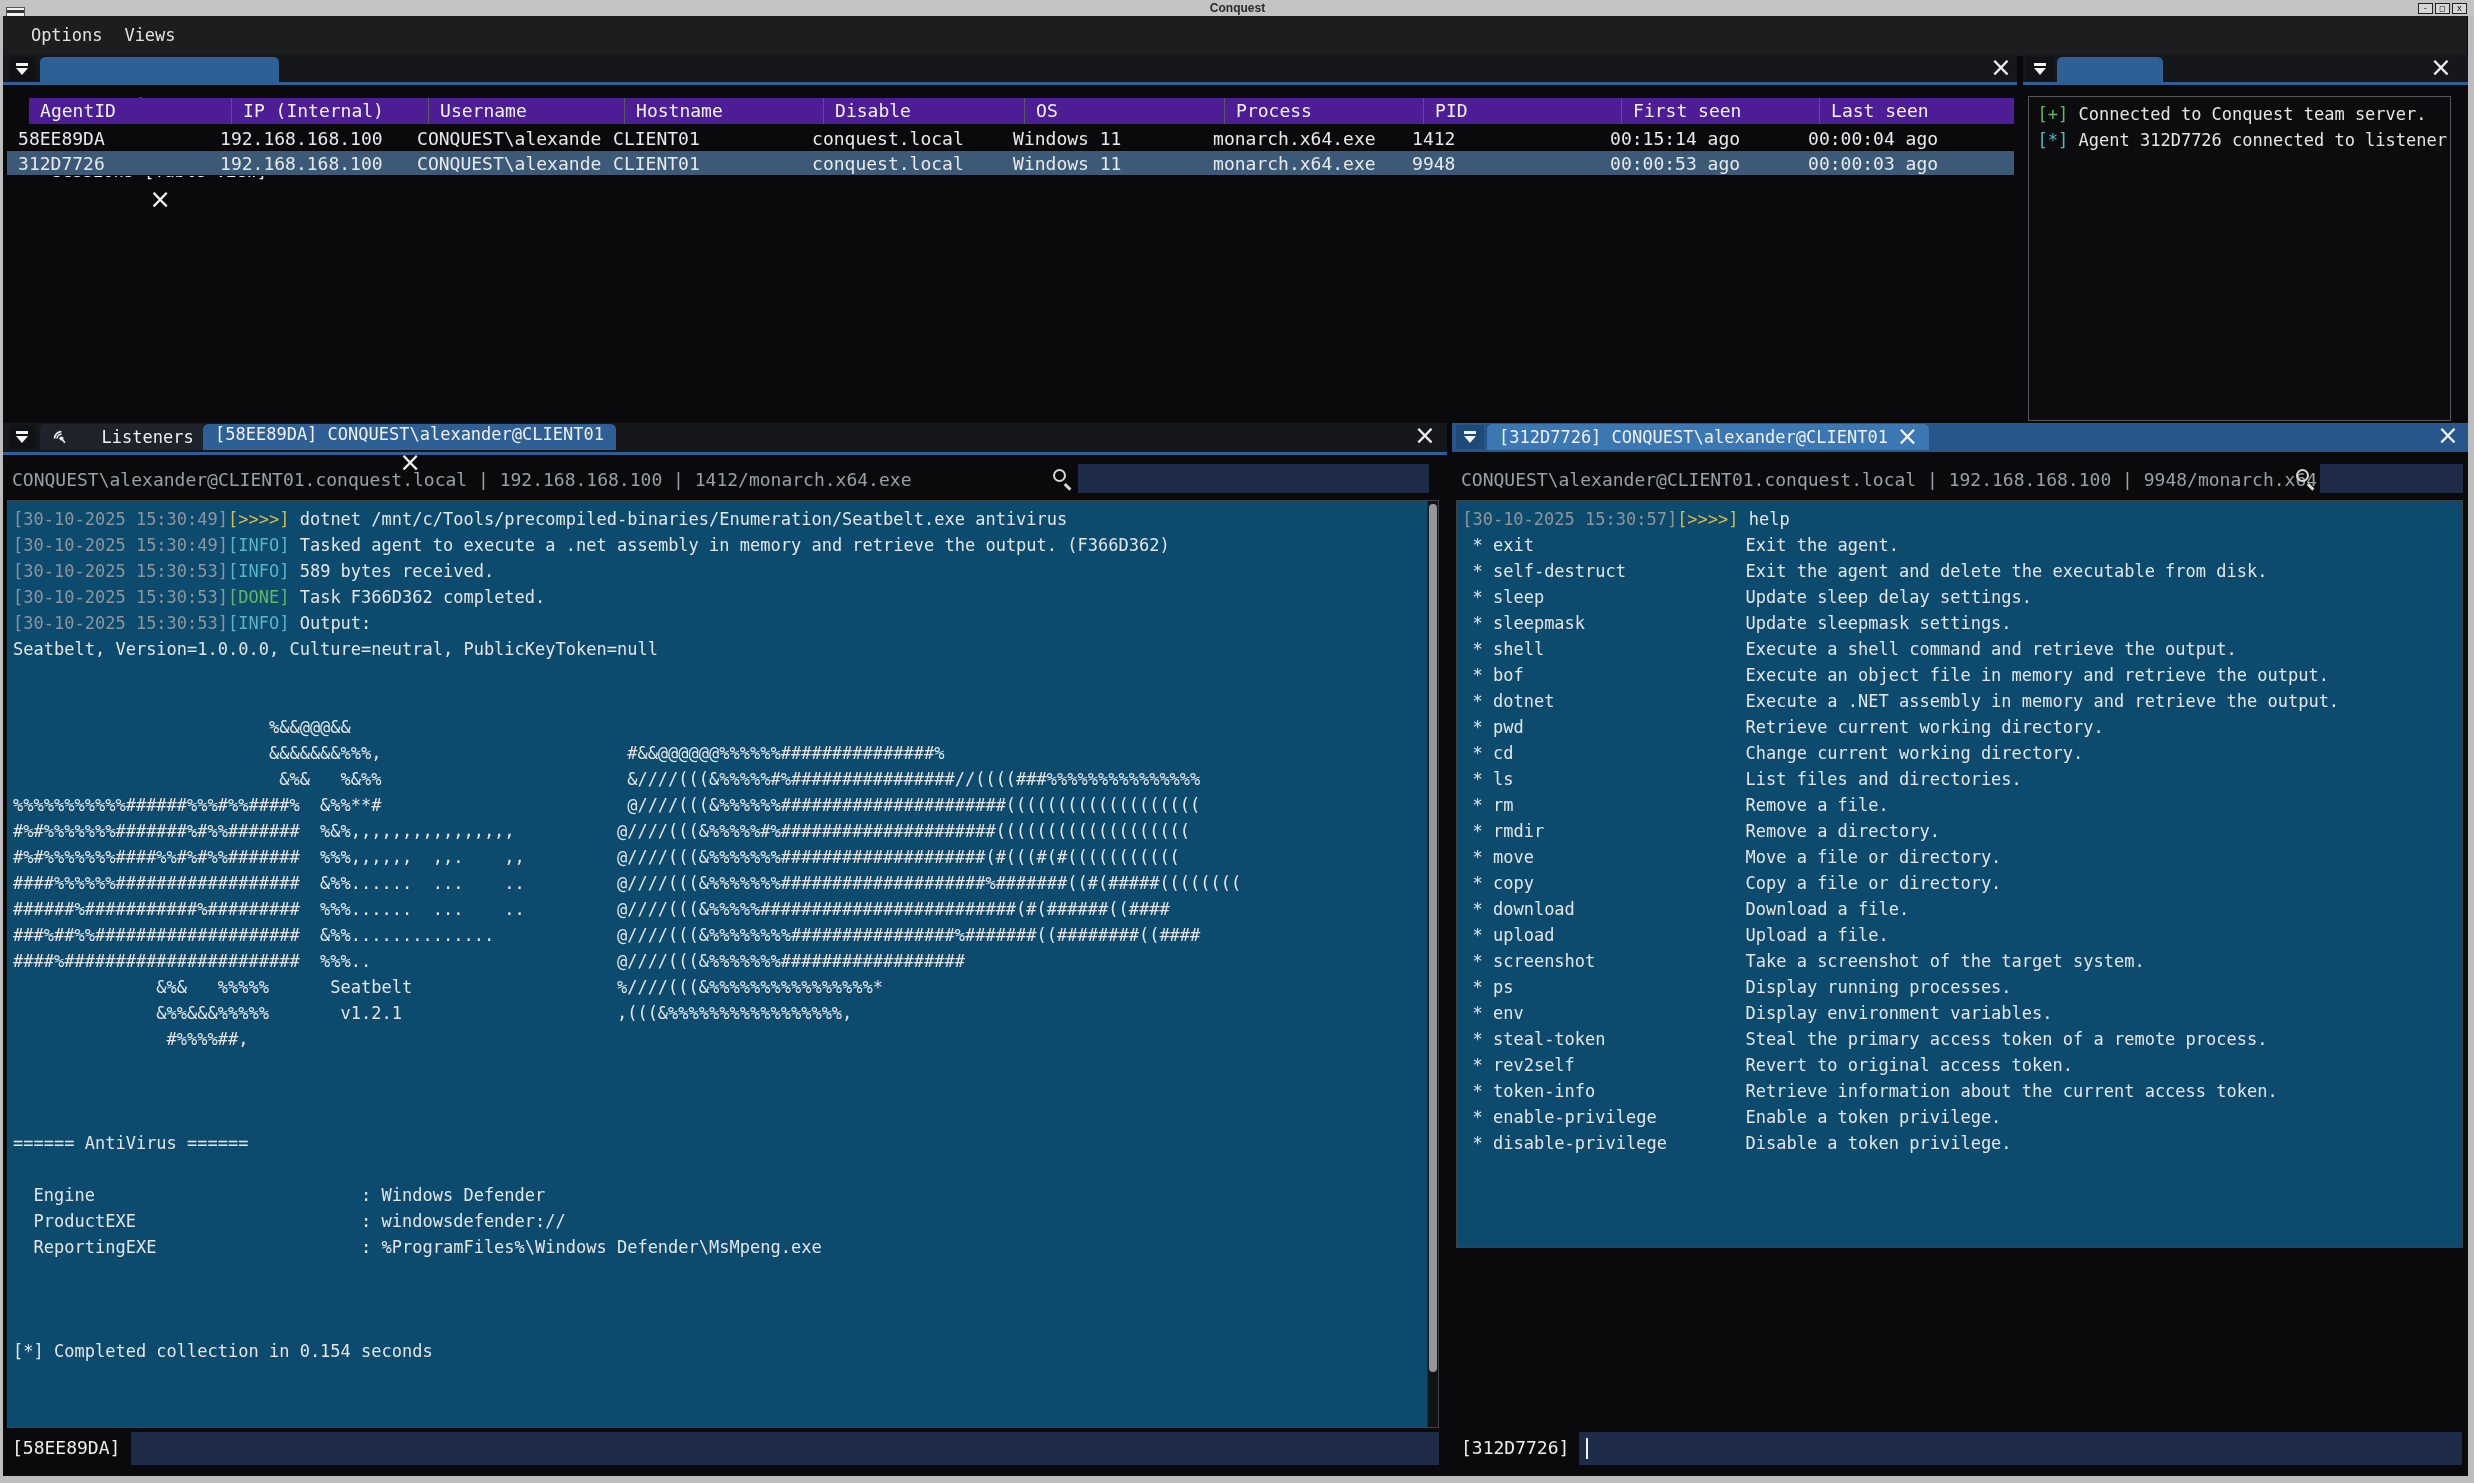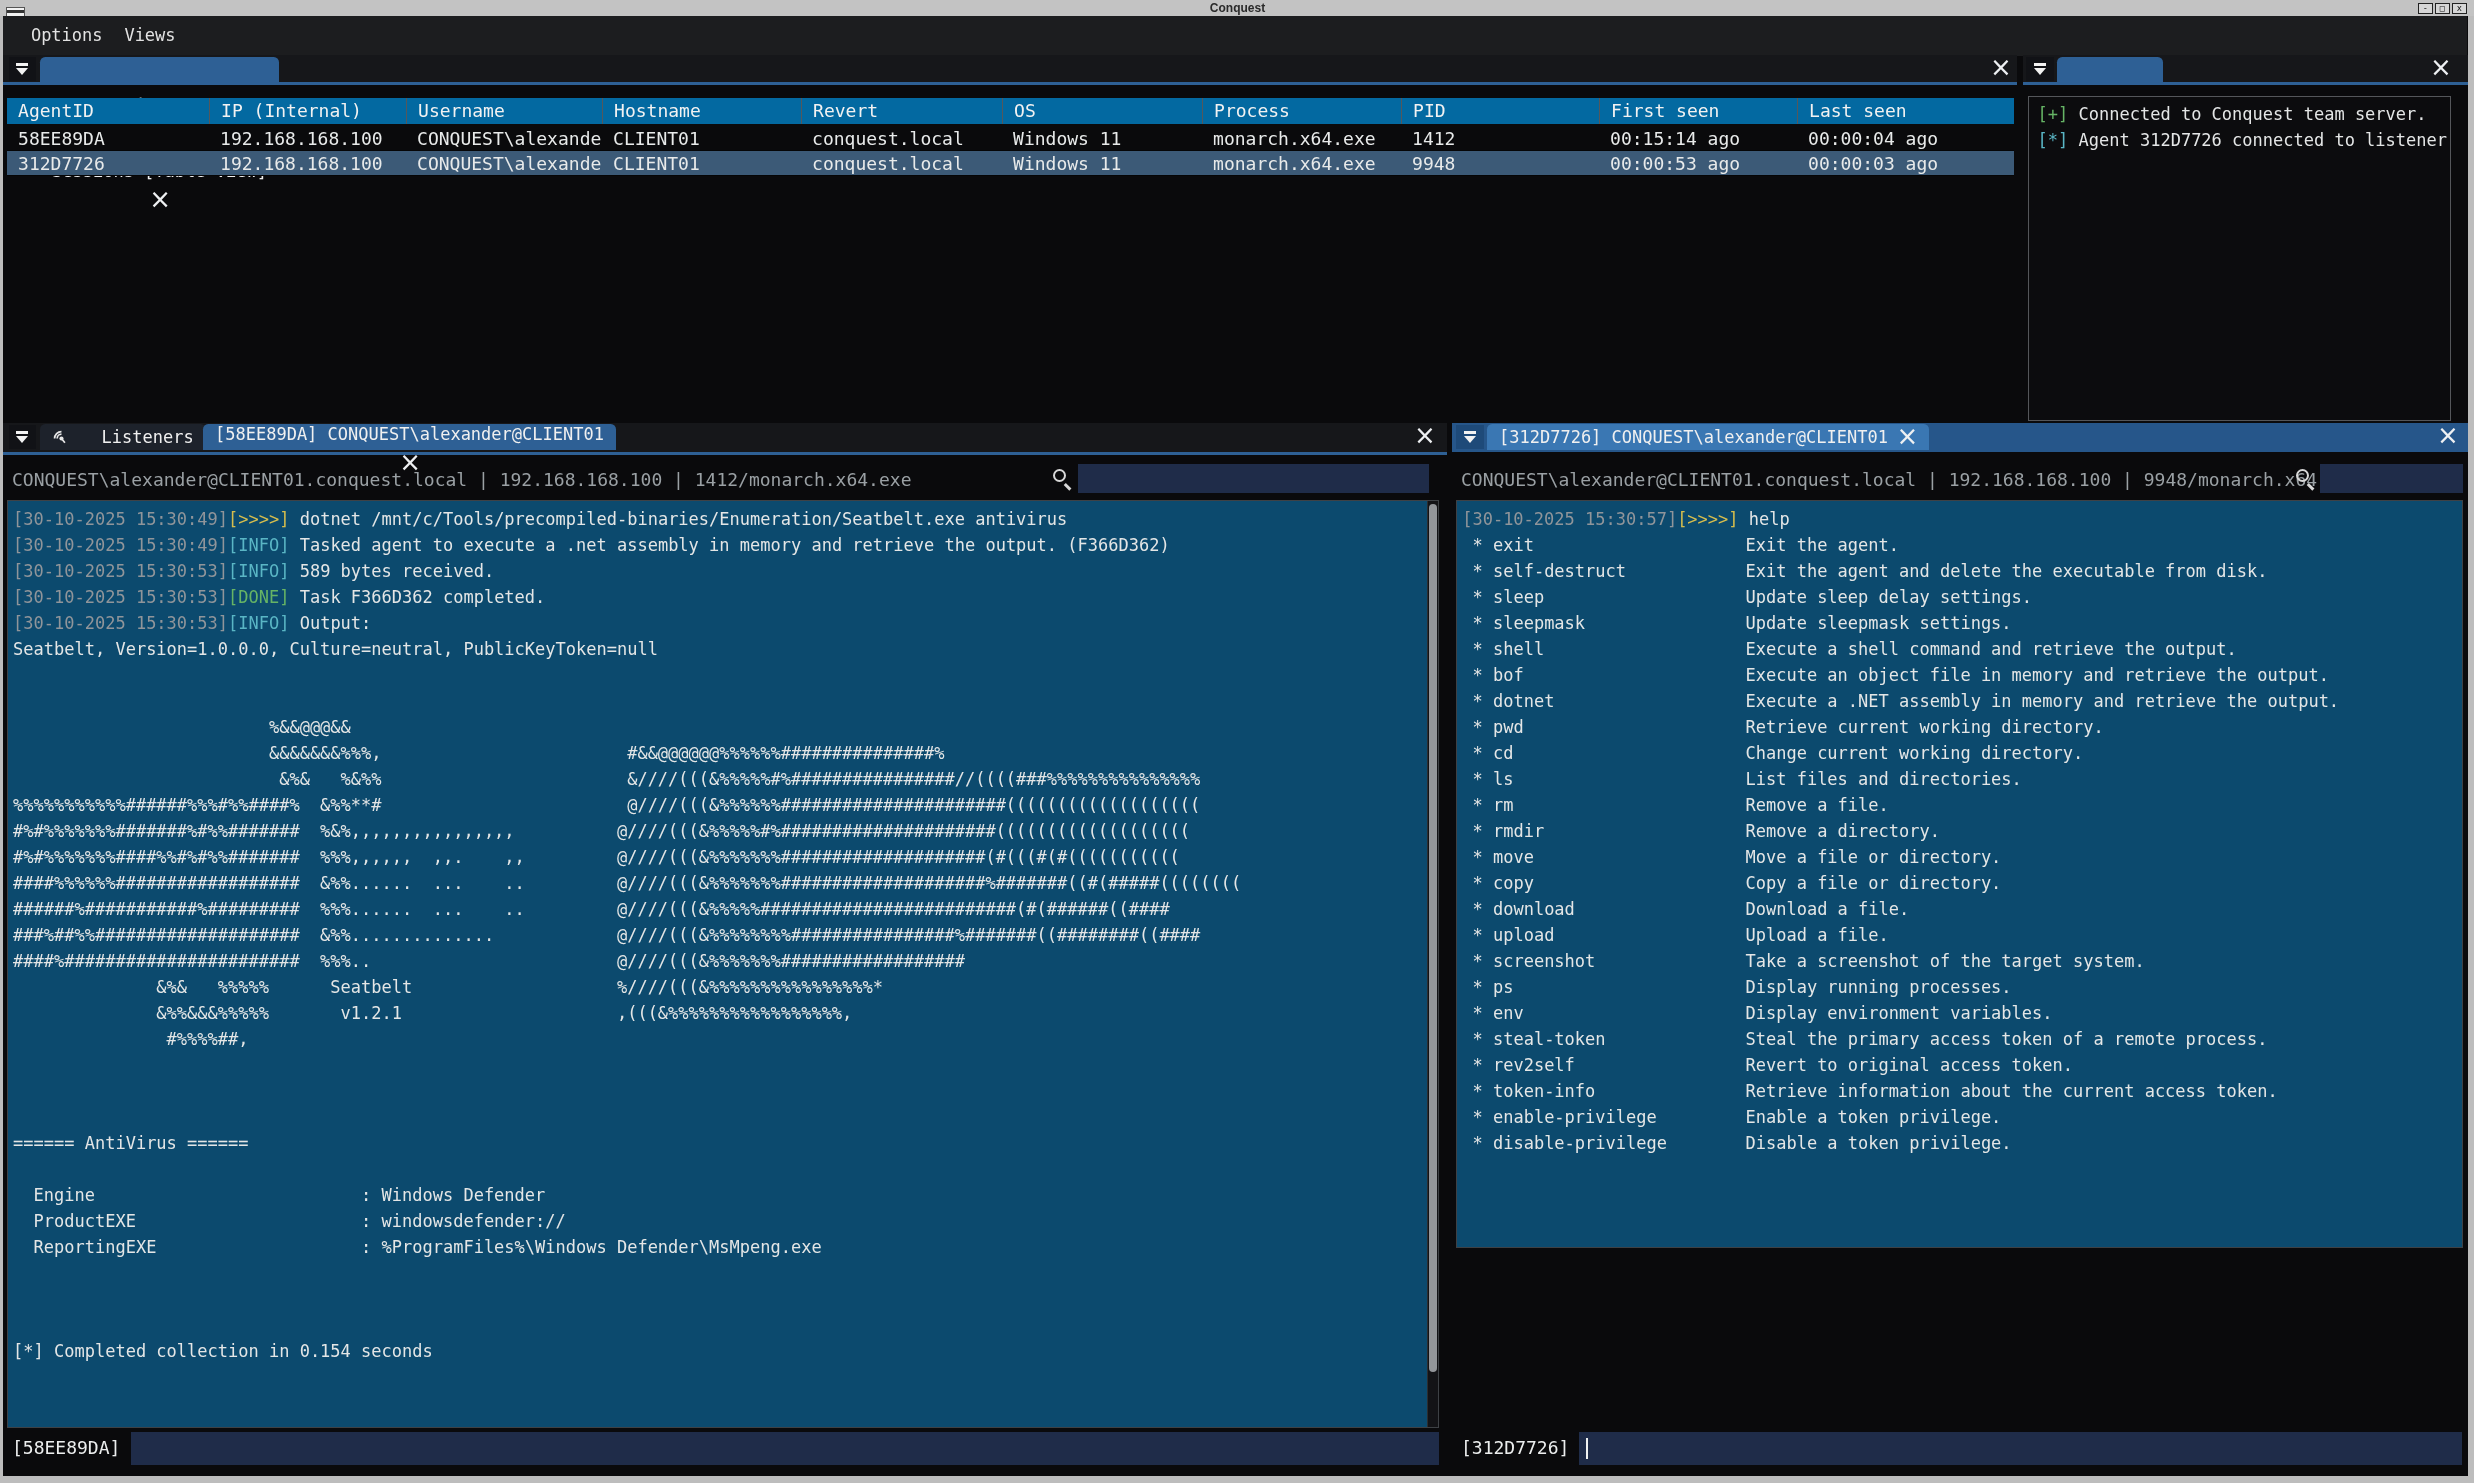--- a/index.html
+++ b/index.html
@@ -28,21 +28,21 @@
   .tab.dark { background:#1d222b; }
   .underline { background:#2e6095; }
   .xmark { color:#eef0f2; font-size:26px; line-height:19px; width:20.6px; height:20.6px; text-align:center; font-family:"DejaVu Sans", sans-serif; }
   .collapse-btn { width:27.5px; height:24px; background:#111216; display:flex; flex-direction:column; align-items:center; justify-content:center; gap:2.6px; }
   .collapse-btn .cbar { width:12px; height:3.4px; background:#f2f2f2; }
   .collapse-btn .ctri { width:0; height:0; border-left:6.9px solid transparent; border-right:6.9px solid transparent; border-top:7.7px solid #f2f2f2; }
 
   
   #sessions-table { left:6.9px; top:98px; width:2007px; }
   .thead { display:grid; grid-template-columns:202px 197px 196px 199px 201px 200px 199px 198px 198px 1fr;
-           background:#0369a1; height:26px; }
+           background:#4c1d95; height:26px;margin-left:22px; }
   .thead .tcell { border-left:0.9px solid #55585c; color:#f2f2f2; }
   .thead .tcell:first-child { border-left:none; }
   .trow { display:grid; grid-template-columns:202px 197px 196px 199px 201px 200px 199px 198px 198px 1fr; height:25px; border-bottom:0.9px solid #050506; }
   .trow.selected { background:#3c5a77; }
   .tcell { padding-left:11.2px; font-size:18px; line-height:25px; color:#e8eaea; white-space:pre; overflow:hidden; }
   .thead .tcell { line-height:26px; }
 
   
   #eventlog-box { left:2028px; top:96px; width:423px; height:325px; background:#0c0c0e; border:0.9px solid #54565a; padding:4.3px 0 0 8.6px; }
   .ev-line { font-size:17px; line-height:26px; white-space:pre; color:#e4e6e6; }
@@ -108,21 +108,21 @@
 </div>
 <span class="abs xmark" style="left:1990px; top:58px">×</span>
 <div class="abs underline" style="left:3.4px; top:82px; width:2014px; height:2.6px"></div>
 
 <div id="sessions-table" class="abs">
   <div class="thead" id="sessions-thead">
       <div class="tcell">AgentID</div>
       <div class="tcell">IP (Internal)</div>
       <div class="tcell">Username</div>
       <div class="tcell">Hostname</div>
-      <div class="tcell">Revert</div>
+      <div class="tcell">Disable</div>
       <div class="tcell">OS</div>
       <div class="tcell">Process</div>
       <div class="tcell">PID</div>
       <div class="tcell">First seen</div>
       <div class="tcell">Last seen</div>
     </div>
   <div style="height:1.7px"></div>
   <div id="sessions-tbody">
       <div class="trow">
         <div class="tcell">58EE89DA</div>

